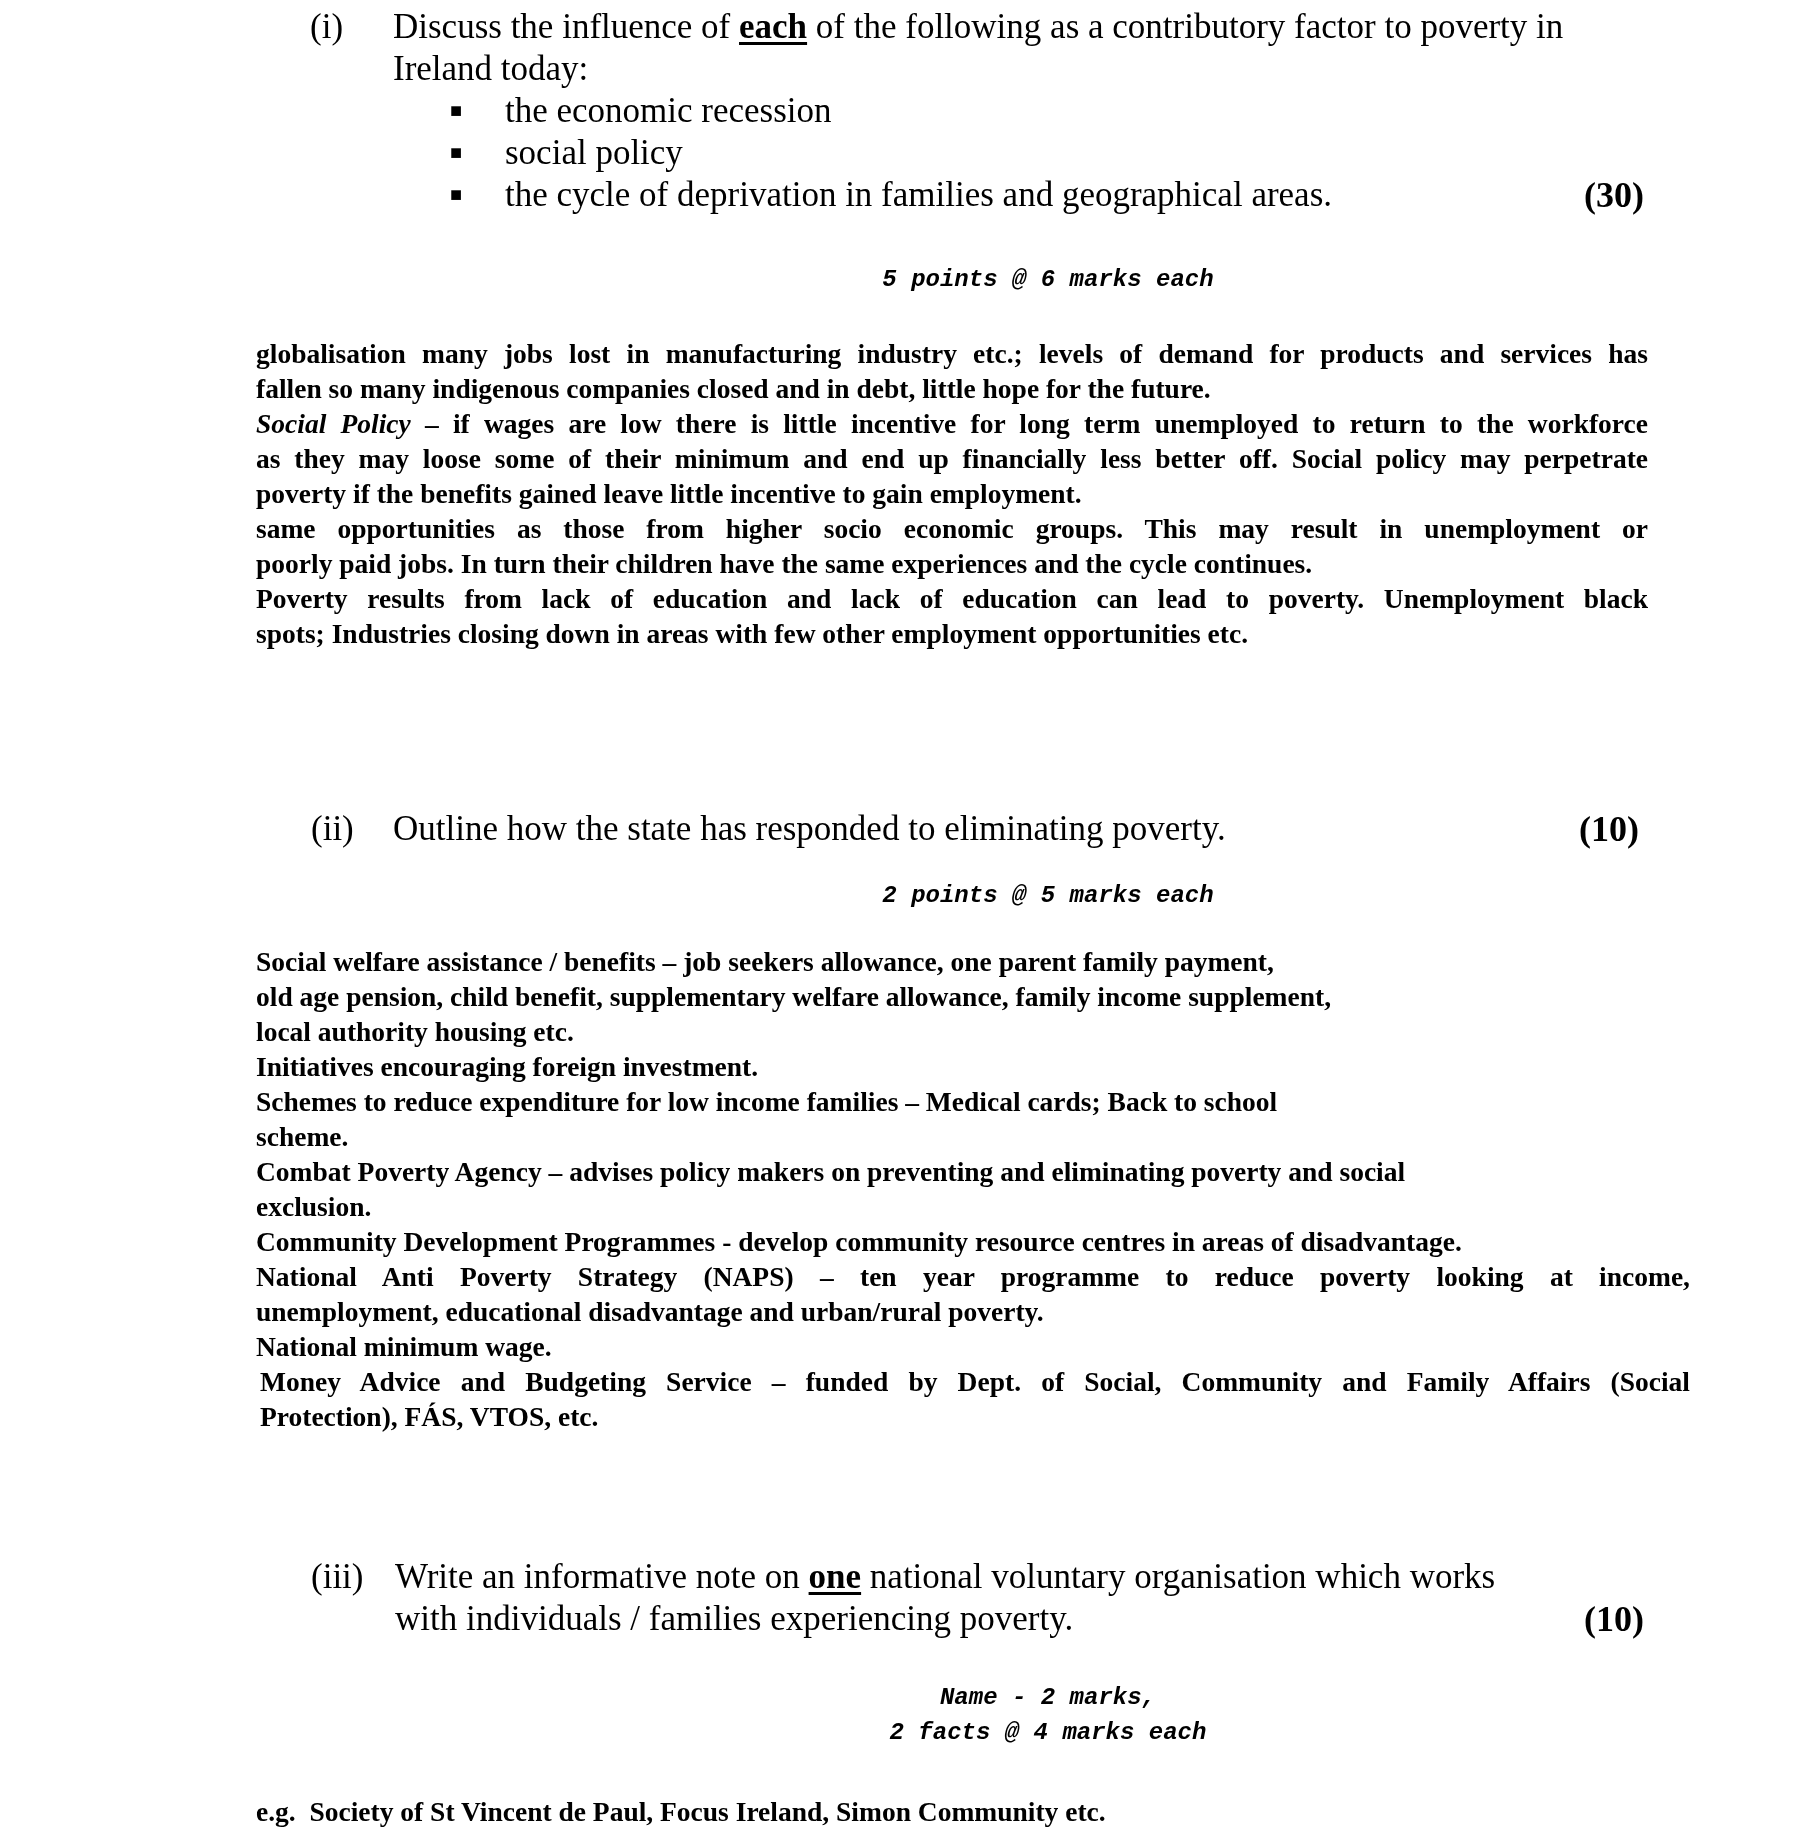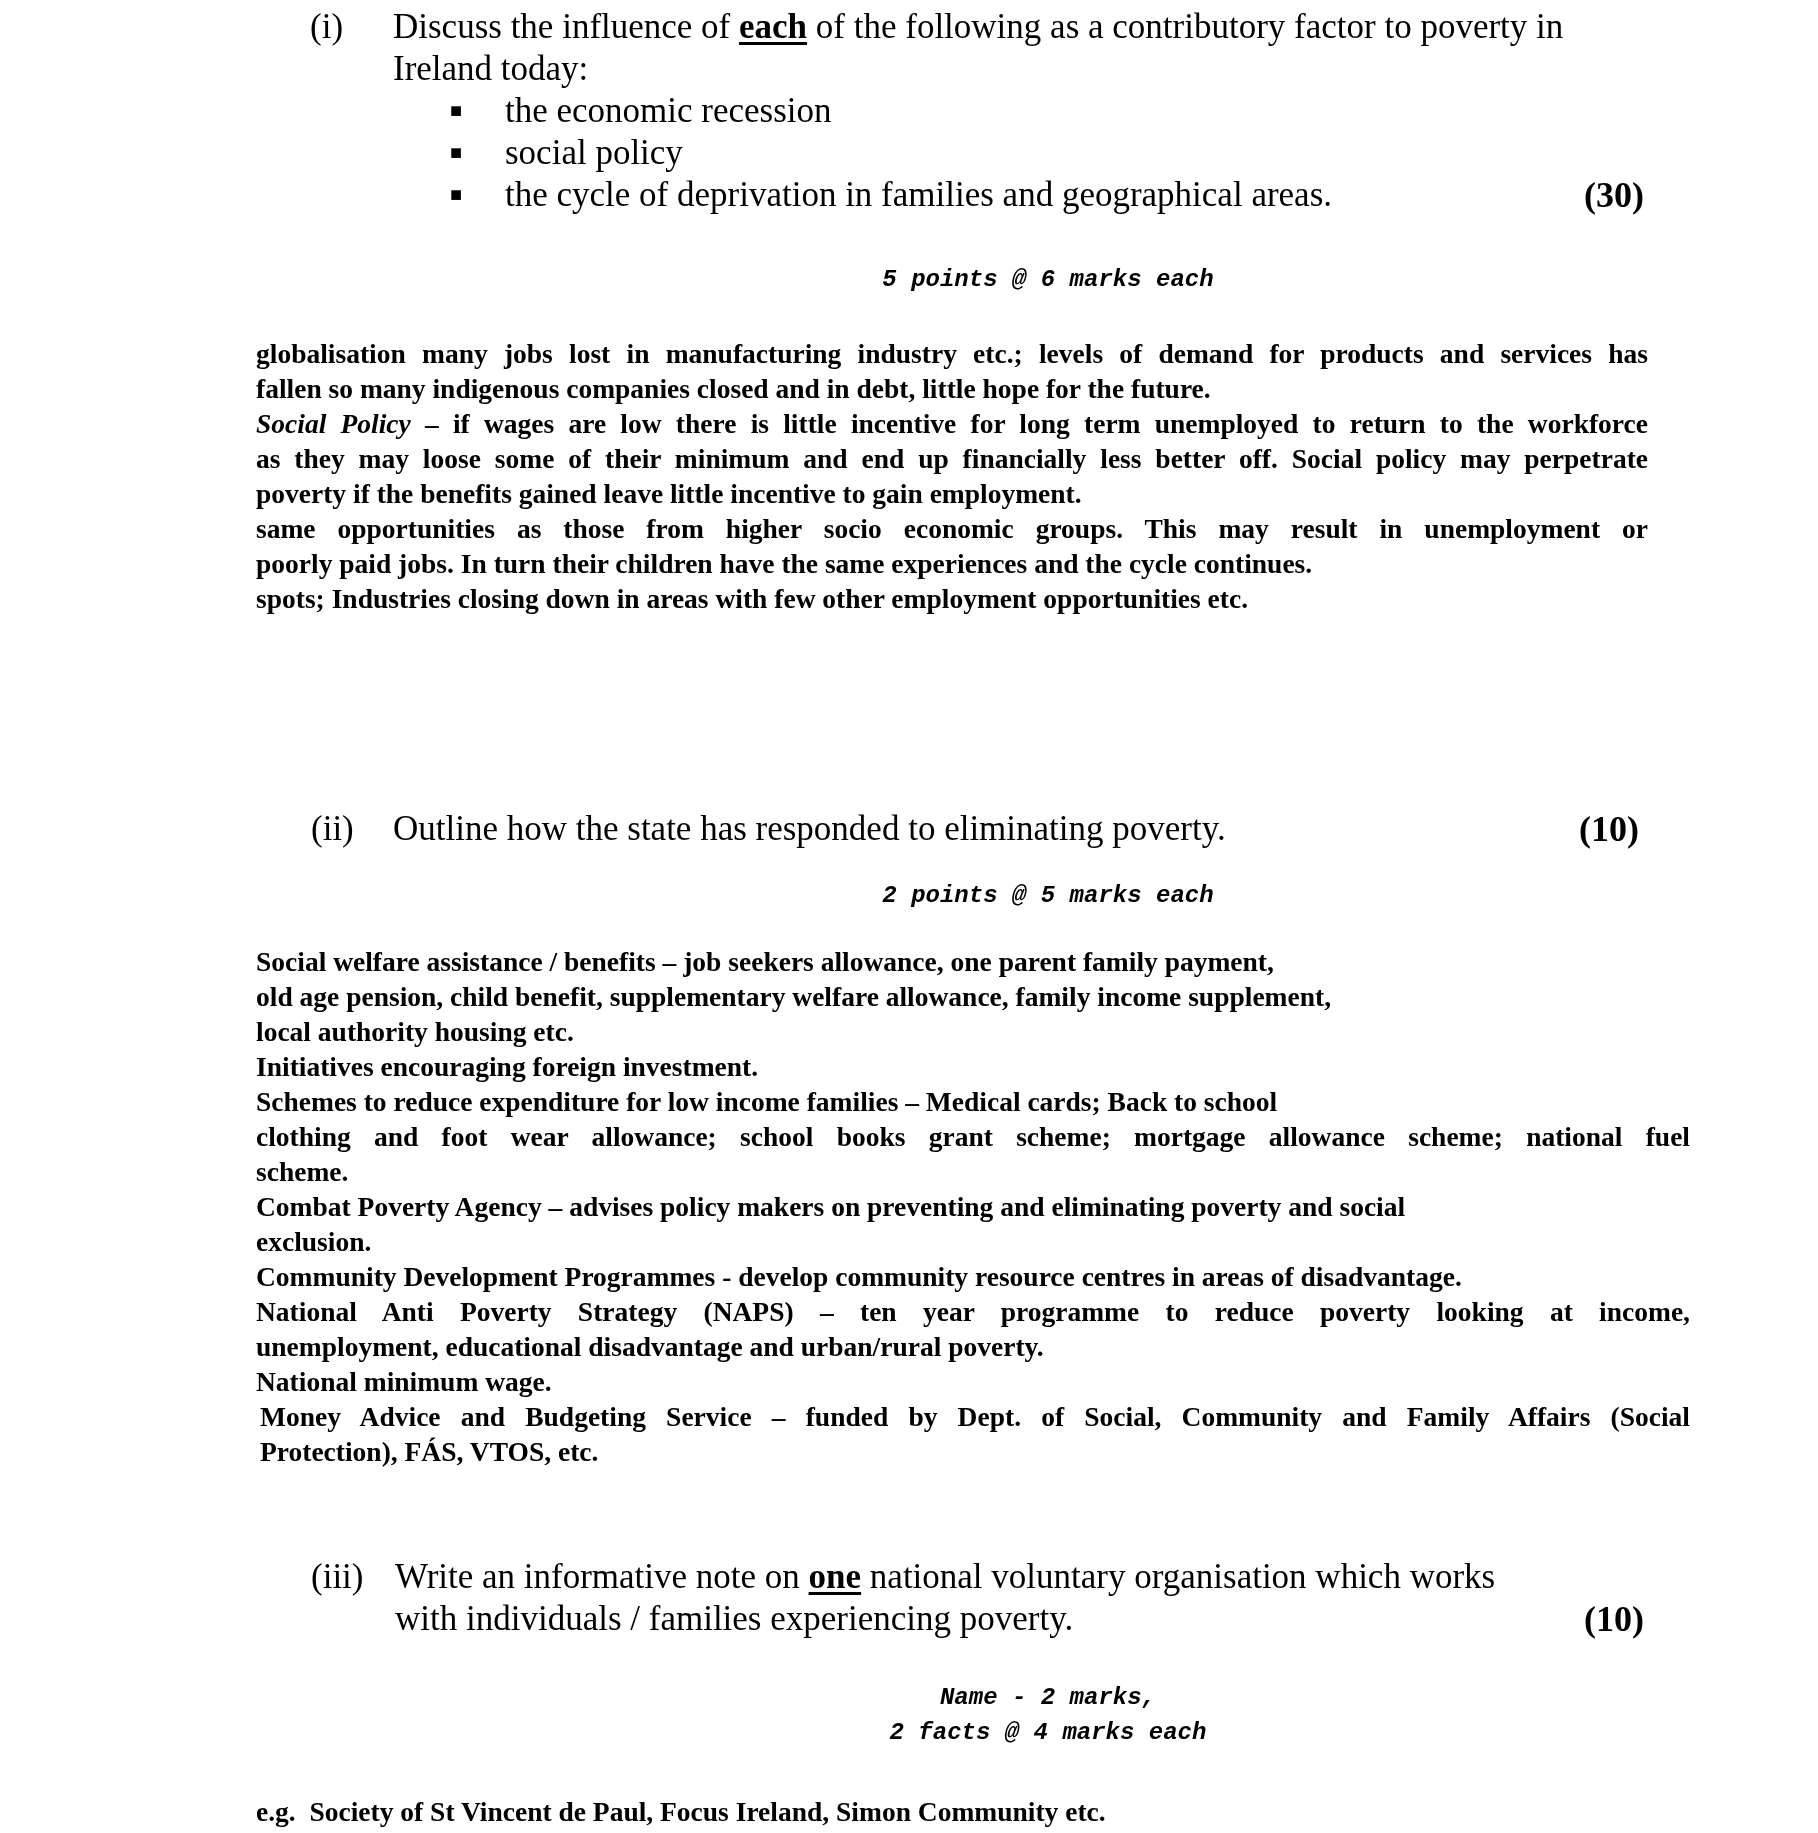--- a/index.html
+++ b/index.html
@@ -43,36 +43,36 @@
 <div class="abs note" style="left:848px; top:262px; width:400px;">5 points @ 6 marks each</div>
 
 <div class="para" style="left:256px; top:336px; width:1392px;">
   <span class="line just">globalisation many jobs lost in manufacturing industry etc.; levels of demand for products and services has</span>
   <span class="line">fallen so many indigenous companies closed and in debt, little hope for the future.</span>
   <span class="line just"><i>Social Policy</i><span> – if wages are low there is little incentive for long term unemployed to return to the workforce</span></span>
   <span class="line just">as they may loose some of their minimum and end up financially less better off.  Social policy may perpetrate</span>
   <span class="line">poverty if the benefits gained leave little incentive to gain employment.</span>
   <span class="line just">same opportunities as those from higher socio economic groups. This may result in unemployment or</span>
   <span class="line">poorly paid jobs.  In turn their children have the same experiences and the cycle continues.</span>
+  <span class="line just">Poverty results from lack of education and lack of education can lead to poverty. Unemployment black</span>
   <span class="line">spots; Industries closing down in areas with few other employment opportunities etc.</span>
 </div>
 
 <div class="abs qnum" style="left:311px; top:808px;">(ii)</div>
 <div class="abs q" style="left:393px; top:808px;">Outline how the state has responded to eliminating poverty.</div>
 <div class="abs marks" style="left:1579px; top:808px;">(10)</div>
 
 <div class="abs note" style="left:848px; top:878px; width:400px;">2 points @ 5 marks each</div>
 
 <div class="para" style="left:256px; top:944px; width:1434px;">
   <span class="line">Social welfare assistance / benefits – job seekers allowance, one parent family payment,</span>
   <span class="line">old age pension, child benefit, supplementary welfare allowance, family income supplement,</span>
   <span class="line">local authority housing etc.</span>
   <span class="line">Initiatives encouraging foreign investment.</span>
   <span class="line">Schemes to reduce expenditure for low income families – Medical cards; Back to school</span>
-  <span class="line just">clothing and foot wear allowance; school books grant scheme; mortgage allowance scheme; national fuel</span>
   <span class="line">scheme.</span>
   <span class="line">Combat Poverty Agency – advises policy makers on preventing and eliminating poverty and social</span>
   <span class="line">exclusion.</span>
   <span class="line">Community Development Programmes - develop community resource centres in areas of disadvantage.</span>
   <span class="line just">National Anti Poverty Strategy (NAPS) – ten year programme to reduce poverty looking at income,</span>
   <span class="line">unemployment, educational disadvantage and urban/rural poverty.</span>
   <span class="line">National minimum wage.</span>
   <span class="line just" style="padding-left:4px;">Money Advice and Budgeting Service – funded by Dept. of Social, Community and Family Affairs (Social</span>
   <span class="line" style="padding-left:4px;">Protection), FÁS, VTOS, etc.</span>
 </div>

